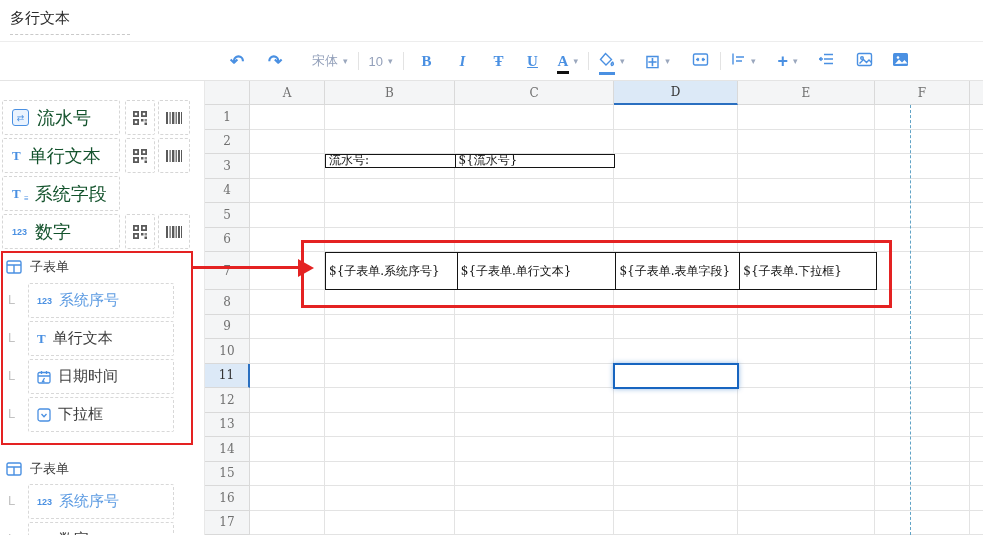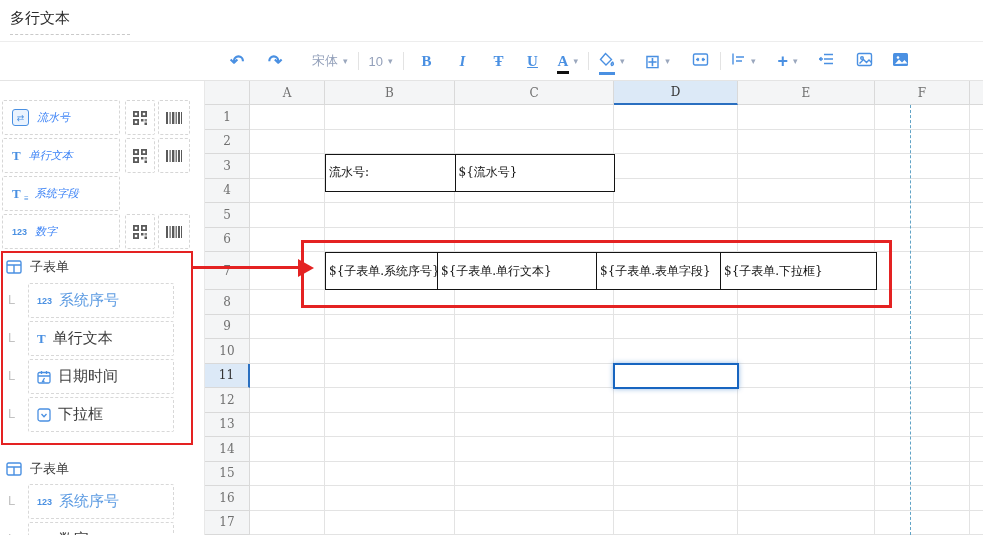--- a/index.html
+++ b/index.html
@@ -27,21 +27,21 @@
   .fontcolor{position:relative;font-size:15px;font-weight:bold;color:#4a90e2;font-family:"Liberation Serif",serif;}
   .fontcolor::after{content:"";position:absolute;left:-1px;right:-1px;bottom:-4px;height:3px;background:#111;}
   .bucketwrap{position:relative;}
   .bucketwrap::after{content:"";position:absolute;left:0;right:0;bottom:-4px;height:3px;background:#4a90e2;}
   .tsvg{stroke:#4a90e2;fill:none;stroke-width:1.4;}
   
   .sidebar{position:absolute;left:0;top:81px;width:205px;height:454px;border-right:1px solid #e8e8e8;box-sizing:border-box;background:#fff;overflow:hidden;}
   .field{position:absolute;height:35px;display:flex;align-items:center;}
   .fbox{position:absolute;left:2px;top:0;width:118px;height:35px;border:1px dashed #d6d6d6;border-radius:2px;box-sizing:border-box;
         display:flex;align-items:center;padding-left:9px;cursor:grab;background:#fff;}
-  .fbox .flabel{font-size:11px;color:#3b82f6;margin-left:8px;white-space:nowrap;font-style:italic;}
+  .fbox .flabel{font-size:18px;color:#14532d;margin-left:8px;white-space:nowrap;}
   .minibox{position:absolute;top:0;height:35px;border:1px dashed #d6d6d6;border-radius:2px;box-sizing:border-box;
            display:flex;align-items:center;justify-content:center;cursor:grab;background:#fff;}
   .qrpos{left:125px;width:30px;}
   .bcpos{left:158px;width:32px;}
   .sfheader{position:absolute;left:6px;height:22px;display:flex;align-items:center;}
   .sfheader .flabel{font-size:13px;color:#3d3d3d;margin-left:8px;}
   .child{position:absolute;left:0;height:35px;}
   .lmark{position:absolute;left:8px;top:9px;font-size:13px;color:#c2c2c2;font-family:"Liberation Sans",sans-serif;}
   .cbox{position:absolute;left:28px;top:0;width:146px;height:35px;border:1px dashed #d8d8d8;border-radius:2px;box-sizing:border-box;
         display:flex;align-items:center;padding-left:8px;cursor:grab;background:#fff;}
@@ -374,27 +374,27 @@
         <div class="grow" style="height:24.5px"><div class="gcell ghead" style="width:45px">10</div><div class="gcell gbody" style="width:75px"></div><div class="gcell gbody" style="width:130px"></div><div class="gcell gbody" style="width:159px"></div><div class="gcell gbody" style="width:124px"></div><div class="gcell gbody" style="width:137px"></div><div class="gcell gbody" style="width:95px"></div><div class="gcell gbody" style="width:43px"></div></div>
         <div class="grow" style="height:24.5px"><div class="gcell ghead selrow" style="width:45px">11</div><div class="gcell gbody" style="width:75px"></div><div class="gcell gbody" style="width:130px"></div><div class="gcell gbody" style="width:159px"></div><div class="gcell gbody" style="width:124px"></div><div class="gcell gbody" style="width:137px"></div><div class="gcell gbody" style="width:95px"></div><div class="gcell gbody" style="width:43px"></div></div>
         <div class="grow" style="height:24.5px"><div class="gcell ghead" style="width:45px">12</div><div class="gcell gbody" style="width:75px"></div><div class="gcell gbody" style="width:130px"></div><div class="gcell gbody" style="width:159px"></div><div class="gcell gbody" style="width:124px"></div><div class="gcell gbody" style="width:137px"></div><div class="gcell gbody" style="width:95px"></div><div class="gcell gbody" style="width:43px"></div></div>
         <div class="grow" style="height:24.5px"><div class="gcell ghead" style="width:45px">13</div><div class="gcell gbody" style="width:75px"></div><div class="gcell gbody" style="width:130px"></div><div class="gcell gbody" style="width:159px"></div><div class="gcell gbody" style="width:124px"></div><div class="gcell gbody" style="width:137px"></div><div class="gcell gbody" style="width:95px"></div><div class="gcell gbody" style="width:43px"></div></div>
         <div class="grow" style="height:24.5px"><div class="gcell ghead" style="width:45px">14</div><div class="gcell gbody" style="width:75px"></div><div class="gcell gbody" style="width:130px"></div><div class="gcell gbody" style="width:159px"></div><div class="gcell gbody" style="width:124px"></div><div class="gcell gbody" style="width:137px"></div><div class="gcell gbody" style="width:95px"></div><div class="gcell gbody" style="width:43px"></div></div>
         <div class="grow" style="height:24.5px"><div class="gcell ghead" style="width:45px">15</div><div class="gcell gbody" style="width:75px"></div><div class="gcell gbody" style="width:130px"></div><div class="gcell gbody" style="width:159px"></div><div class="gcell gbody" style="width:124px"></div><div class="gcell gbody" style="width:137px"></div><div class="gcell gbody" style="width:95px"></div><div class="gcell gbody" style="width:43px"></div></div>
         <div class="grow" style="height:24.5px"><div class="gcell ghead" style="width:45px">16</div><div class="gcell gbody" style="width:75px"></div><div class="gcell gbody" style="width:130px"></div><div class="gcell gbody" style="width:159px"></div><div class="gcell gbody" style="width:124px"></div><div class="gcell gbody" style="width:137px"></div><div class="gcell gbody" style="width:95px"></div><div class="gcell gbody" style="width:43px"></div></div>
         <div class="grow" style="height:24.5px"><div class="gcell ghead" style="width:45px">17</div><div class="gcell gbody" style="width:75px"></div><div class="gcell gbody" style="width:130px"></div><div class="gcell gbody" style="width:159px"></div><div class="gcell gbody" style="width:124px"></div><div class="gcell gbody" style="width:137px"></div><div class="gcell gbody" style="width:95px"></div><div class="gcell gbody" style="width:43px"></div></div>
       </div>
 
-    <div class="blackbox" style="left:120px;top:72.5px;width:290px;height:38px">
+    <div class="blackbox" style="left:120px;top:72.5px;width:290px;height:14px">
       <div class="bcell" style="width:130px">流水号:</div>
       <div class="bcell" style="width:159px">${流水号}</div>
     </div>
 
     <div class="blackbox" style="left:120px;top:171px;width:552px;height:38px">
-      <div class="bcell" style="width:112px">${子表单.系统序号}</div>
+      <div class="bcell" style="width:132px">${子表单.系统序号}</div>
       <div class="bcell" style="width:159px">${子表单.单行文本}</div>
       <div class="bcell" style="width:124px">${子表单.表单字段}</div>
       <div class="bcell" style="width:136px">${子表单.下拉框}</div>
     </div>
 
     <div class="selectionbox" style="left:408px;top:282px;width:126px;height:26px"></div>
 
     <div class="pagebreak" style="left:705px;top:24px;height:430px"></div>
 
     <div class="redrect" style="left:96px;top:159px;width:591px;height:68px"></div>

